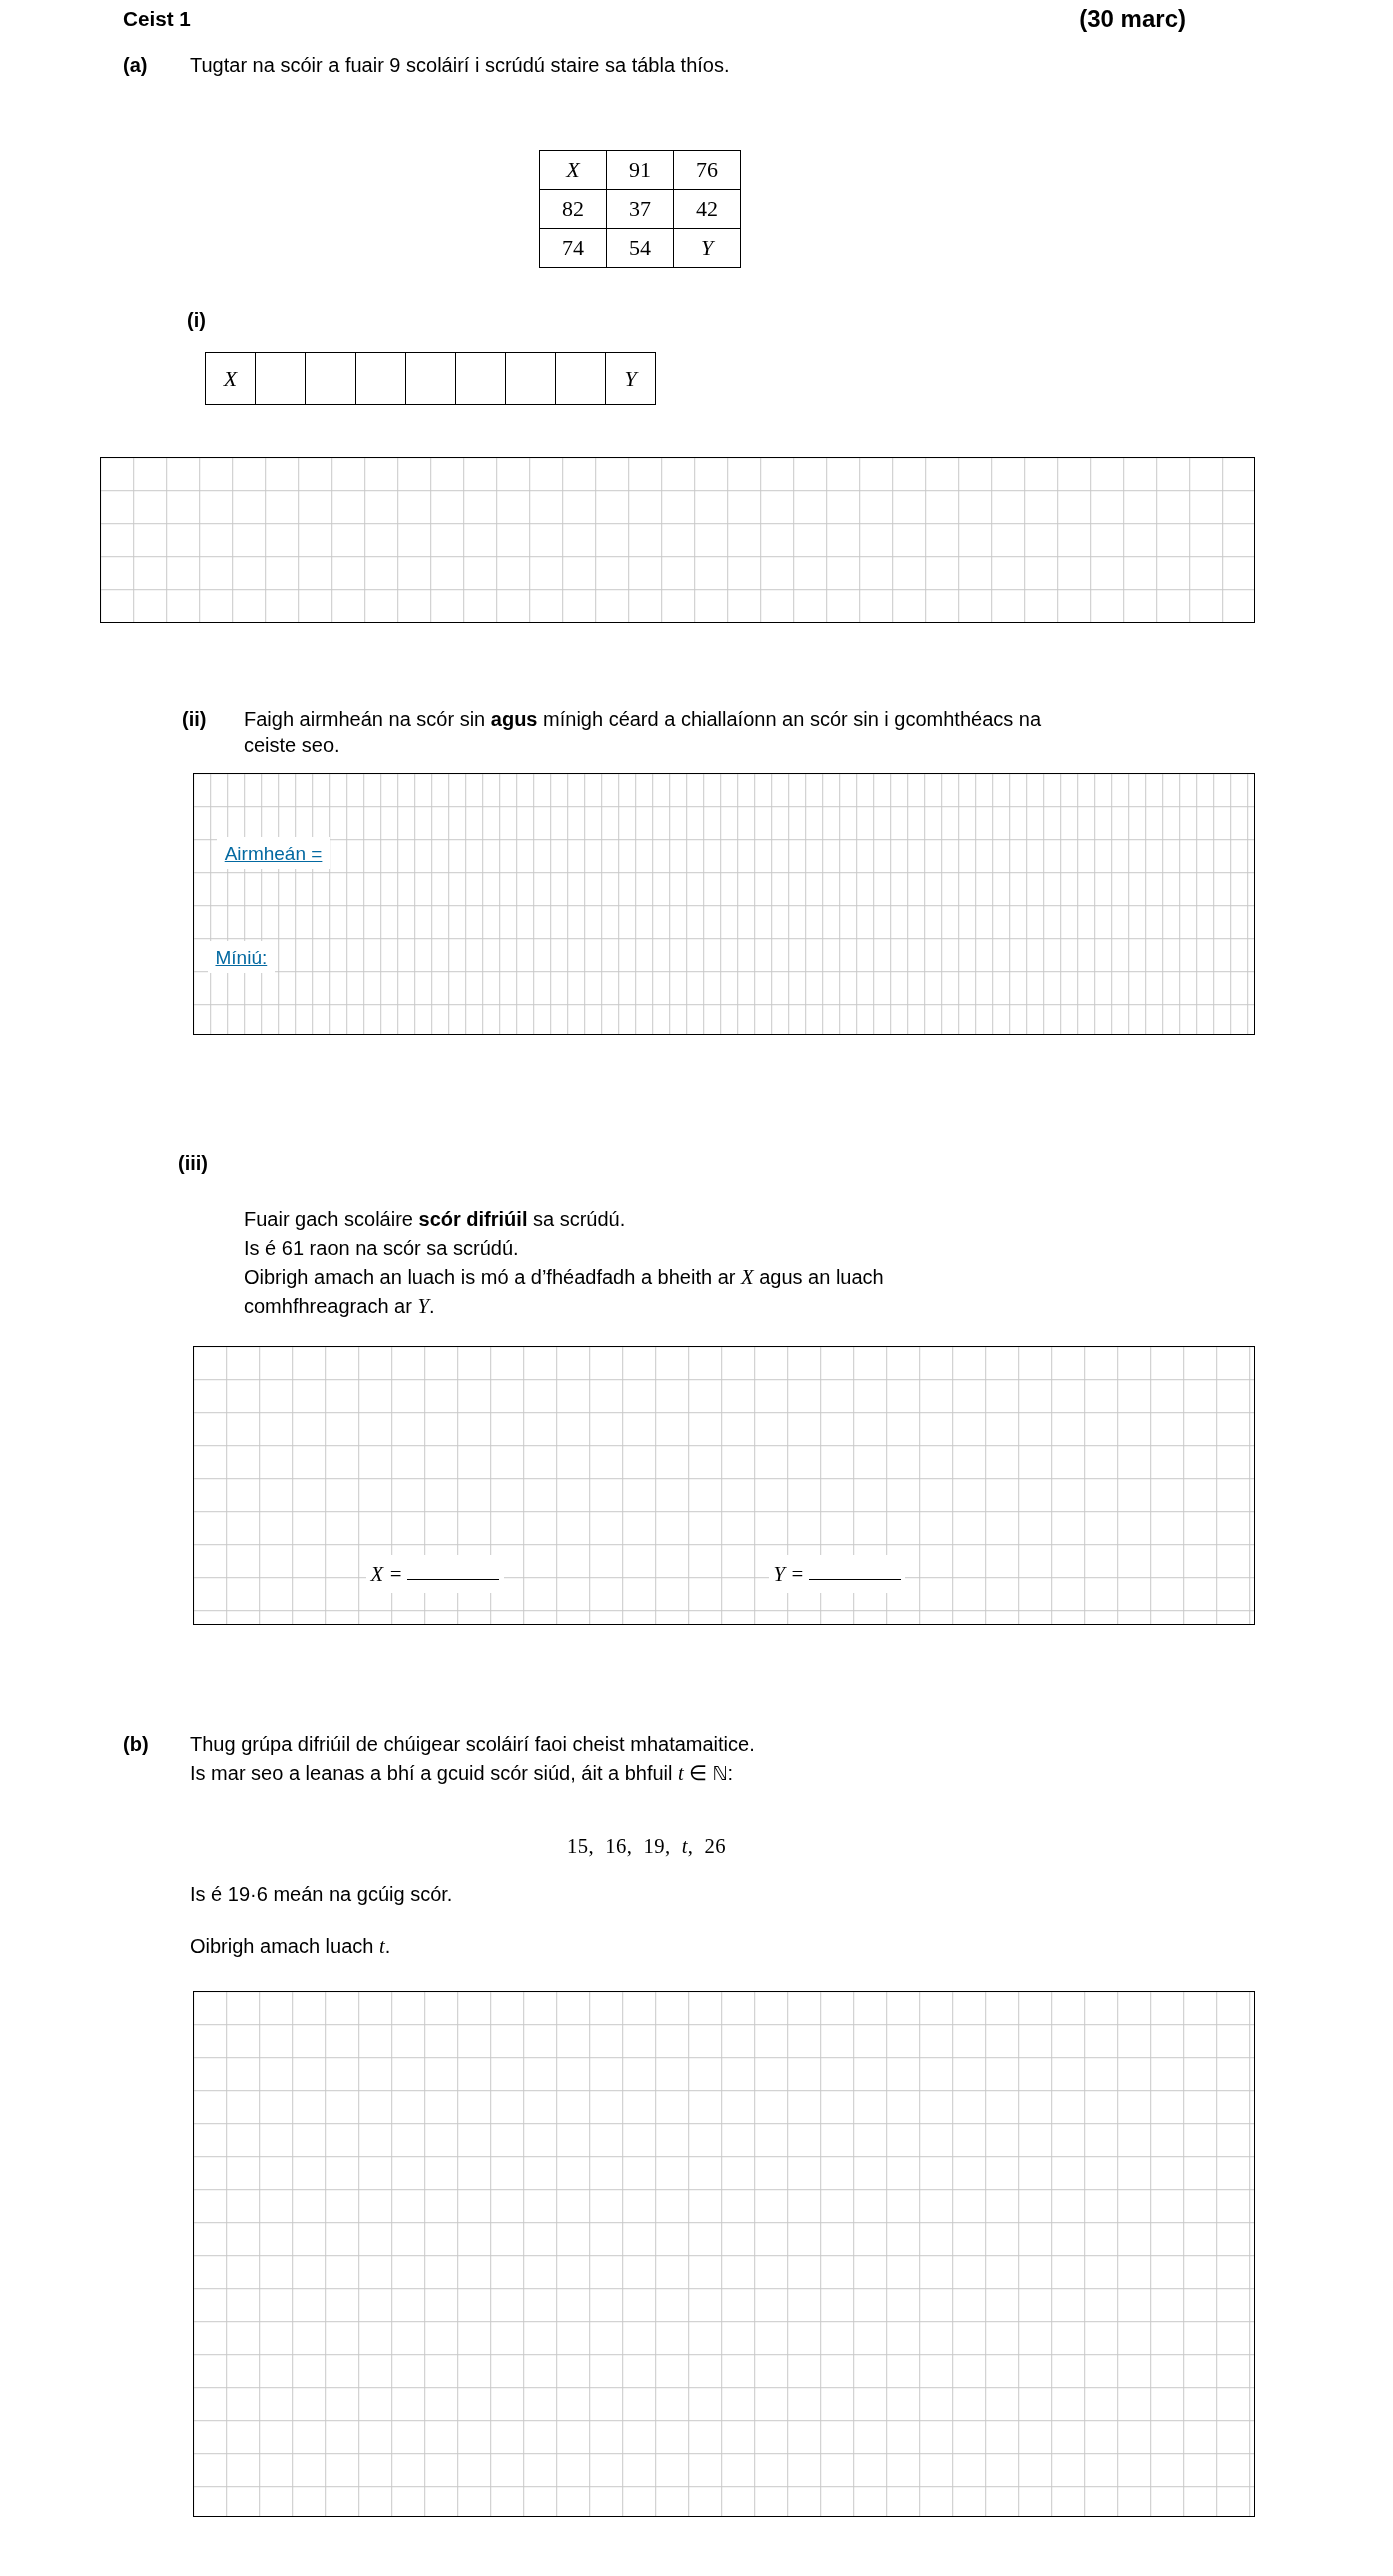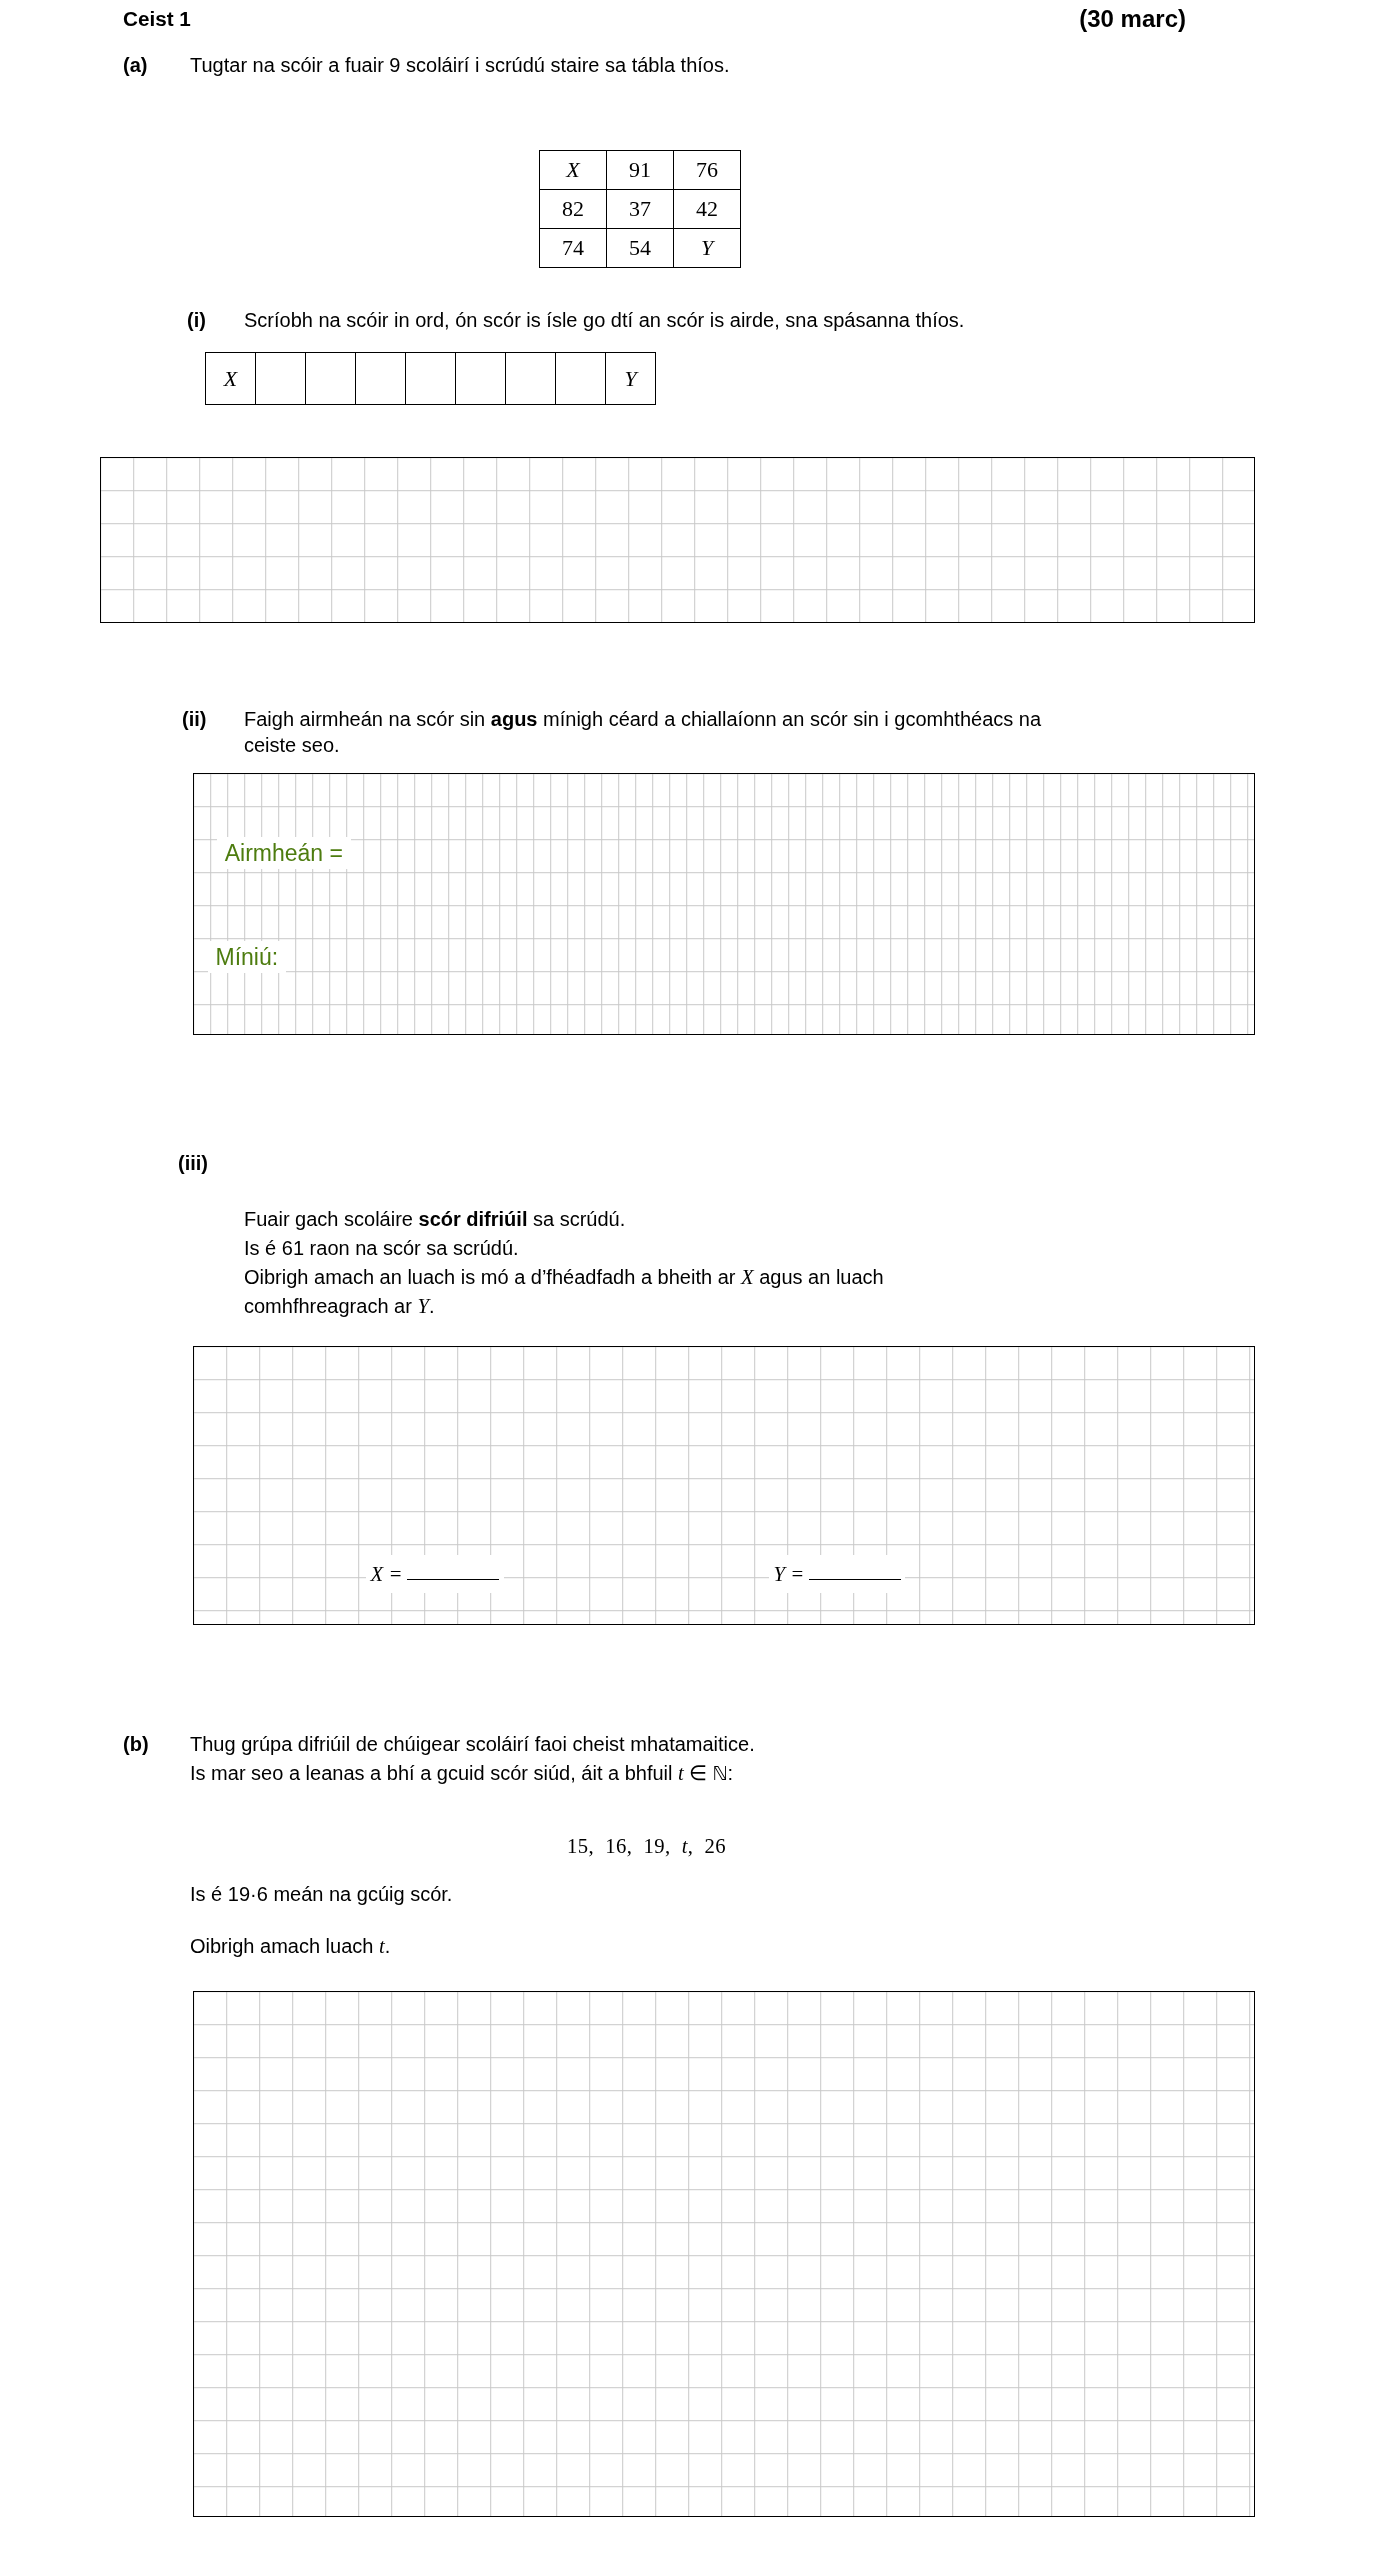--- a/index.html
+++ b/index.html
@@ -133,24 +133,25 @@
   #grid-a-ii  { left: 193px; top: 773px; width: 1062px; height: 262px; }
   #grid-a-iii { left: 193px; top: 1346px; width: 1062px; height: 279px; }
   #grid-b     { left: 193px; top: 1991px; width: 1062px; height: 526px; }
 
   
   .grid-label {
     position: absolute;
     background: #ffffff;
     padding: 4.6px 7.7px 4.6px 7.7px;
     font-family: "Liberation Sans", sans-serif;
-    font-size: 23px;
+    font-size: 19px;
     line-height: 23px;
     white-space: nowrap;
-    color: #4d7c0f;
+    color: #0369a1;
+    text-decoration: underline;
   }
   #label-airmhean { left: 23px;  top: 63px; }
   #label-miniu    { left: 13.8px;  top: 167px; }
 
   .answer-slot {
     position: absolute;
     background: #ffffff;
     padding: 6.1px 4.6px;
     white-space: nowrap;
     font-family: "Liberation Serif", serif;
@@ -206,21 +207,20 @@
     </tr>
     <tr>
       <td>74</td>
       <td>54</td>
       <td class="sym">Y</td>
     </tr>
   </tbody>
     </table>
 
   <div class="abs txt roman-label" style="left:187px; top:307px;">(i)</div>
-  <div class="abs txt" style="left:244px; top:307px;">Scríobh na scóir in ord, ón scór is ísle go dtí an scór is airde, sna spásanna thíos.</div>
 
   <table id="ordering-row">
     <tbody>
         <tr>
       <td>X</td>
       <td></td>
       <td></td>
       <td></td>
       <td></td>
       <td></td>

